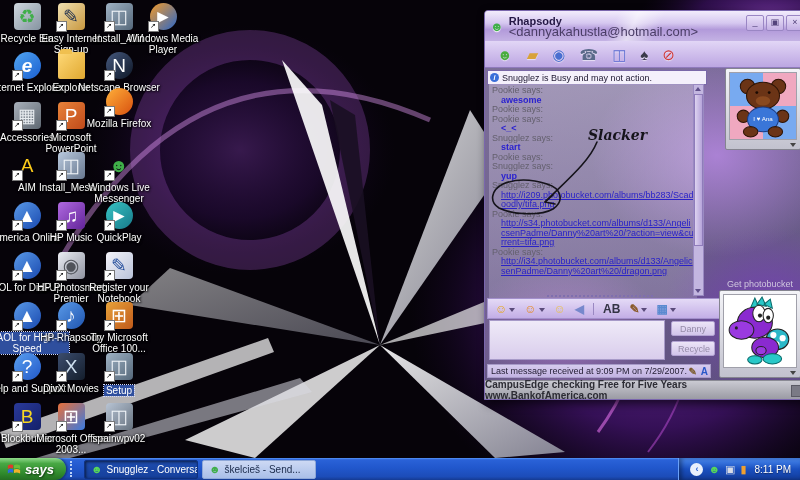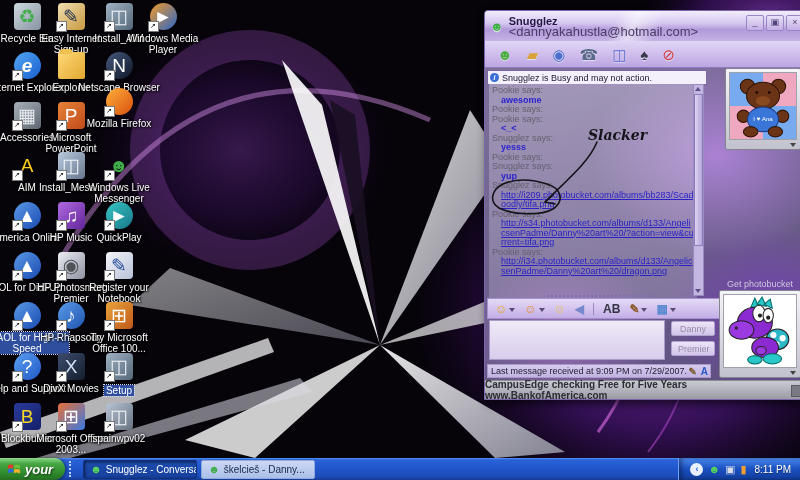--- a/index.html
+++ b/index.html
@@ -334,21 +334,21 @@
           <span class="sc">↗</span>
         </div>
         <div class="lbl">spainwpv02</div>
       </div>
     </div>
 
   <div id="im">
     <div class="titlebar">
       <span class="tb-buddy">☻</span>
       <div class="tb-text">
-        <div class="tb-title">Snugglez</div>
+        <div class="tb-title">Rhapsody</div>
         <div class="tb-sub">&lt;dannyakahustla@hotmail.com&gt;</div>
       </div>
       <div class="winbtns" id="winBtns">
           <span class="winbtn">_</span>
           <span class="winbtn">▣</span>
           <span class="winbtn">×</span>
         </div>
     </div>
 
     <div class="imtoolbar" id="imToolbar">
@@ -374,21 +374,21 @@
           </div>
           <div class="msg">
             <div class="from">Pookie says:</div>
           </div>
           <div class="msg">
             <div class="from">Pookie says:</div>
             <div class="body">&lt;_&lt;</div>
           </div>
           <div class="msg">
             <div class="from">Snugglez says:</div>
-            <div class="body">yesss</div>
+            <div class="body">start</div>
           </div>
           <div class="msg">
             <div class="from">Pookie says:</div>
           </div>
           <div class="msg">
             <div class="from">Snugglez says:</div>
             <div class="body">yup</div>
           </div>
           <div class="msg">
             <div class="from">Snugglez says:</div>
@@ -439,21 +439,21 @@
           <span class="emo dd">
             <span class="g" style="color: rgb(138, 90, 42);">✎</span>
           </span>
           <span class="emo dd">
             <span class="g" style="color: rgb(90, 138, 208);">▦</span>
           </span>
         </div>
 
       <textarea id="msgInput" style=""></textarea>
       <button class="btn" id="sendBtn">Danny</button>
-      <button class="btn" id="searchBtn">Premier</button>
+      <button class="btn" id="searchBtn">Recycle</button>
 
       <div class="sbar">
         <span>Last message received at 9:09 PM on 7/29/2007.</span>
         <span class="sicons" id="sbarIcons">
             <span style="color: rgb(122, 90, 42); font-weight: bold;">✎</span>
             <span style="color: rgb(42, 88, 200); font-weight: bold;">A</span>
           </span>
       </div>
 
       <div class="avatar-frame" id="avTop">
@@ -513,31 +513,31 @@
   </div>
 
   <div id="taskbar">
     <div class="start">
       <svg width="14" height="14" viewBox="0 0 16 16">
         <path d="M1,4 Q4,2 7,3.4 L7,7.4 Q4,6 1,8 Z" fill="#e13a2a"></path>
         <path d="M8,3.6 Q11,2 15,4 L15,8 Q11,6 8,7.6 Z" fill="#6cbf3a"></path>
         <path d="M1,9 Q4,7 7,8.4 L7,12.4 Q4,11 1,13 Z" fill="#2a6ae1"></path>
         <path d="M8,8.6 Q11,7 15,9 L15,13 Q11,11 8,12.6 Z" fill="#f0b32a"></path>
       </svg>
-      <span>your</span>
+      <span>says</span>
     </div>
     <div class="grip"></div>
     <div id="tasks" style="display:flex;align-items:center;">
         <div class="task active">
           <span class="tg" style="color: rgb(88, 216, 88);">☻</span>
           <span>Snugglez - Conversat...</span>
         </div>
         <div class="task inactive">
           <span class="tg" style="color: rgb(63, 174, 73);">☻</span>
-          <span>škelcieš - Danny...</span>
+          <span>škelcieš - Send...</span>
         </div>
       </div>
     <div class="tray">
       <span id="trayIcons" style="display:flex;align-items:center;gap:5px;">
           <span class="ticon circ">‹</span>
           <span class="ticon" style="color: rgb(88, 216, 88);">☻</span>
           <span class="ticon" style="color: rgb(216, 221, 232);">▣</span>
           <span class="ticon" style="color: rgb(240, 160, 48);">▮</span>
         </span>
       <span class="clock">8:11 PM</span>

